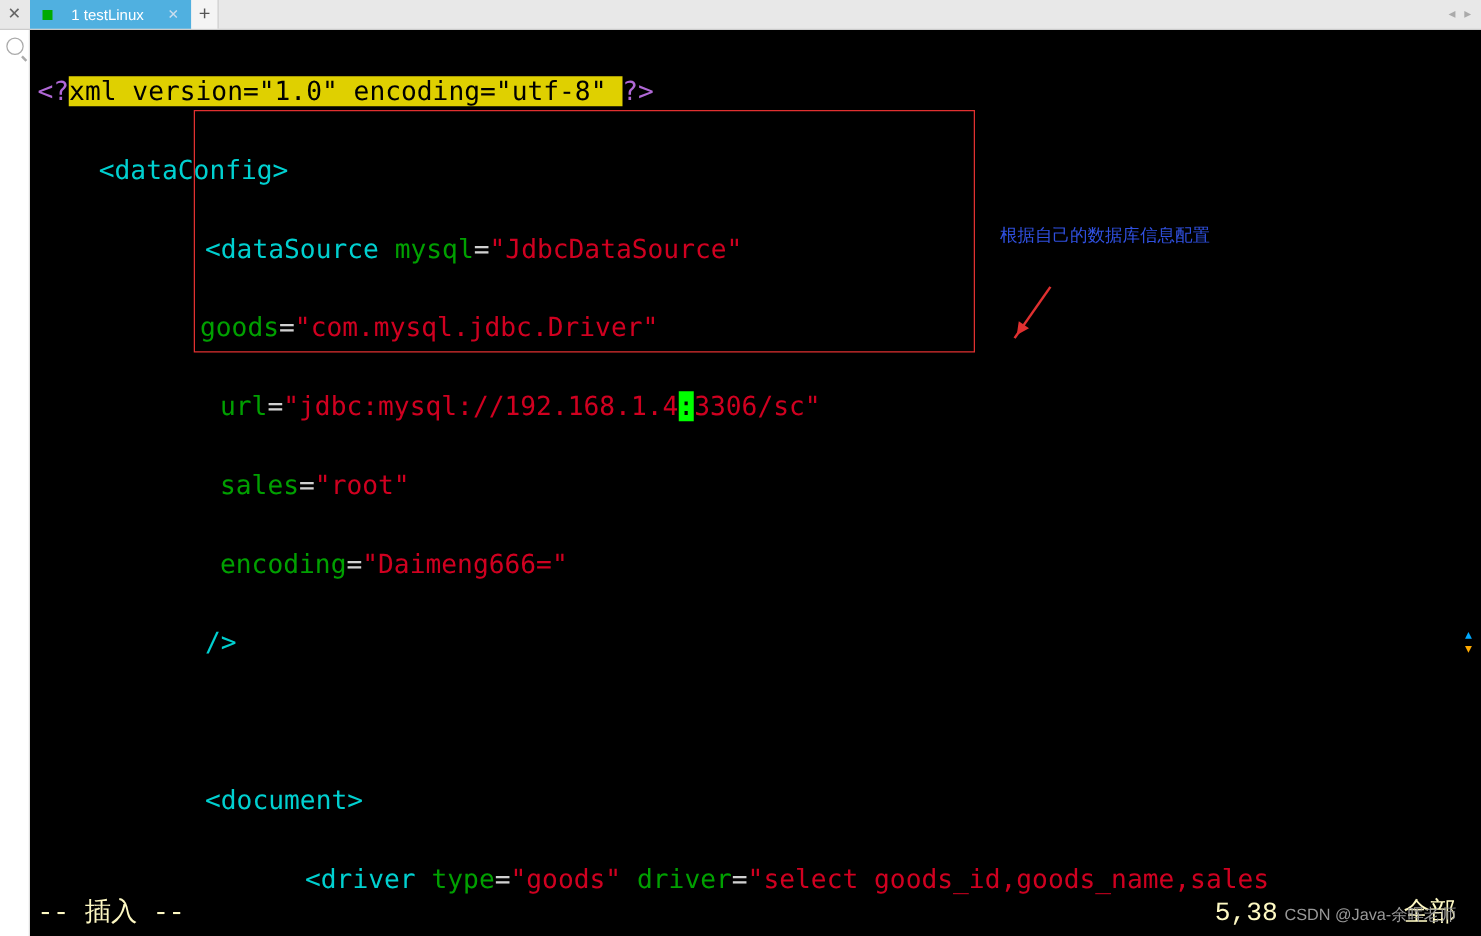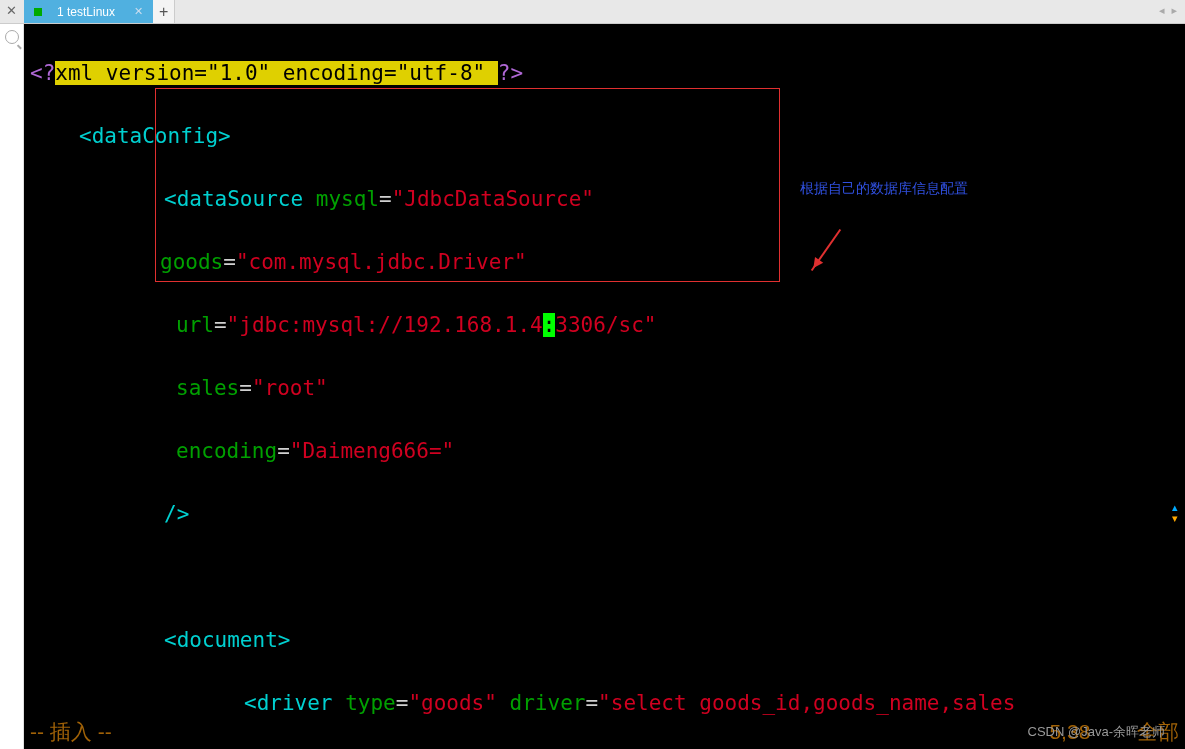--- a/index.html
+++ b/index.html
@@ -20,21 +20,21 @@
 .indent2 { padding-left: 140px; }
 .indent3 { padding-left: 152px; }
 .indent4 { padding-left: 220px; }
 .hl { background: #dfd000; color: #000; }
 .str { color: #d00020; }
 .tag { color: #00d0d0; }
 .attr { color: #00a000; }
 .eq { color: #d0d0d0; }
 .punct-q { color: #b068d6; }
 .cursor-block { background: #00ff00; color: #000; }
-.status-bar { position: absolute; bottom: 2px; left: 6px; right: 6px; color: #a16207; font-family: Liberation Sans, sans-serif; font-size: 21px; display: flex; justify-content: space-between; }
+.status-bar { position: absolute; bottom: 2px; left: 6px; right: 20px; color: #fef9c3; font-family: Liberation Mono, monospace; font-size: 21px; display: flex; justify-content: space-between; }
 .red-box { position: absolute; left: 155px; top: 88px; width: 625px; height: 194px; border: 1px solid #e03030; pointer-events: none; }
 .annotation { position: absolute; left: 800px; top: 180px; color: #3050e0; font-size: 14px; text-align: center; }
 .arrow { position: absolute; left: 825px; top: 225px; width: 2px; height: 50px; background: #e03030; transform: rotate(35deg); }
 .arrow::before { content: ''; position: absolute; left: -4px; bottom: -2px; border: 5px solid transparent; border-top: 10px solid #e03030; }
 .watermark { position: absolute; right: 20px; bottom: 8px; color: #999; font-size: 13px; font-family: Liberation Sans, sans-serif; }
 .side-arrows { position: absolute; right: 2px; top: 500px; font-size: 11px; }
 .side-arrows div { width: 10px; height: 10px; margin: 1px; }
 </style>
 </head>
 <body>

